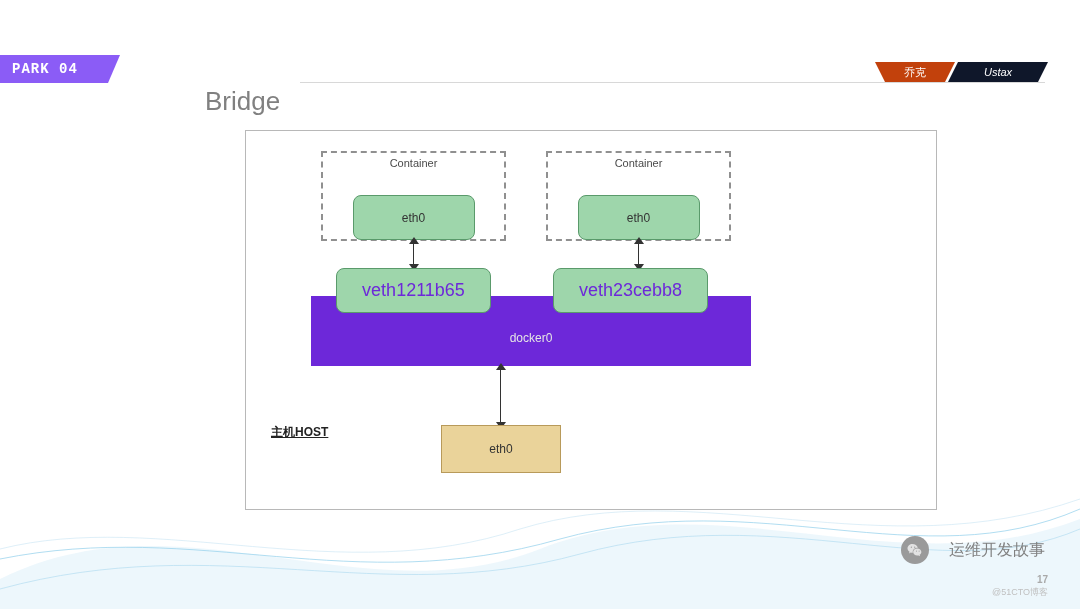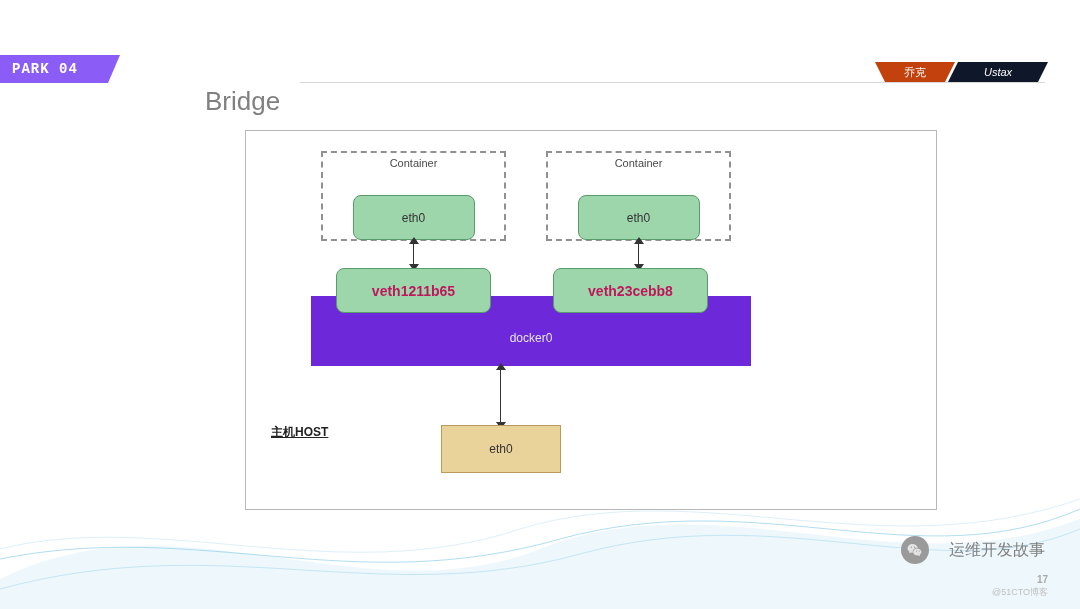--- a/index.html
+++ b/index.html
@@ -120,24 +120,23 @@
       position: absolute;
       top: 137px;
       width: 155px;
       height: 45px;
       background: #9ed6ab;
       border: 1px solid #5a9a6b;
       border-radius: 8px;
       display: flex;
       align-items: center;
       justify-content: center;
-      font-size: 14px;
-      color: #be185d;
+      font-size: 18px;
+      color: #6d28d9;
       z-index: 2;
-      font-weight: bold;
     }
     .veth-box.left { left: 90px; }
     .veth-box.right { left: 307px; }
     
     .docker-box {
       position: absolute;
       top: 165px;
       left: 65px;
       width: 440px;
       height: 70px;

